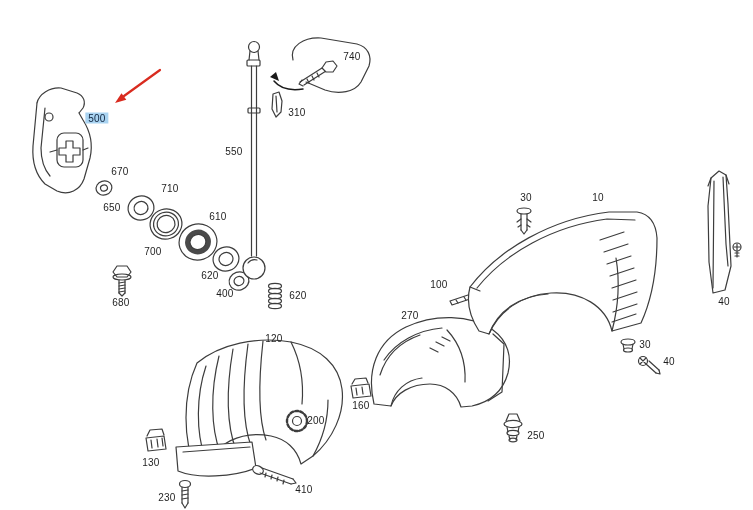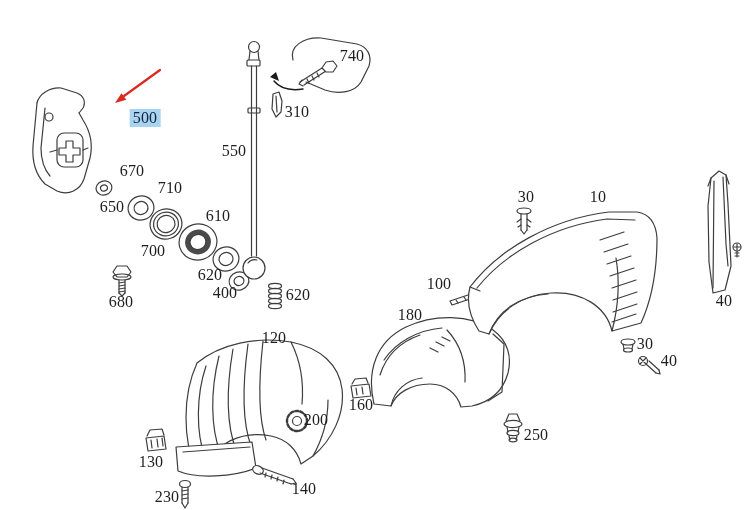--- a/index.html
+++ b/index.html
@@ -2,24 +2,24 @@
 <html><head>
 <meta charset="utf-8">
 <style>
   * { margin:0; padding:0; box-sizing:border-box; }
   html,body { background:#ffffff; }
   body { font-family:"Liberation Sans", sans-serif; }
   .stage { position:relative; width:753px; height:510px; background:#ffffff; overflow:hidden; }
   .stage svg { position:absolute; left:0; top:0; }
   .lbl {
     position:absolute; transform:translate(-50%,-50%);
-    font-size:16px; color:#1e1e1e; white-space:nowrap;
-    letter-spacing:0.2px; user-select:none; cursor:default;font-family:Liberation Serif, serif;
+    font-size:10px; color:#1e1e1e; white-space:nowrap;
+    letter-spacing:0.2px; user-select:none; cursor:default;
   }
-  .lbl.hl { background:#a9d3f1; padding:0 3px; color:#10253f;margin-left:48px; }
+  .lbl.hl { background:#a9d3f1; padding:0 3px; color:#10253f; }
 </style>
 </head>
 <body>
 
 <div class="stage">
 
   <svg width="753" height="510" viewBox="0 0 753 510">
     <g stroke="#3d3d3d" stroke-width="1.2" fill="none" stroke-linecap="round" stroke-linejoin="round">
 
       <g>
@@ -214,38 +214,38 @@
       <g stroke="#d92b1f" stroke-width="2.2">
         <path d="M160,70 L124,96"></path>
         <path d="M115,103 L126.3,99.7 L121.5,93.3 Z" fill="#d92b1f" stroke="none"></path>
       </g>
 
     </g>
   </svg>
 
   <div>
     <span class="lbl hl" style="left:97px;top:118px">500</span>
-    <span class="lbl" style="left:132px;top:171px">670</span>
+    <span class="lbl" style="left:120px;top:171px">670</span>
     <span class="lbl" style="left:112px;top:207px">650</span>
     <span class="lbl" style="left:170px;top:188px">710</span>
     <span class="lbl" style="left:153px;top:251px">700</span>
     <span class="lbl" style="left:218px;top:216px">610</span>
     <span class="lbl" style="left:210px;top:275px">620</span>
     <span class="lbl" style="left:225px;top:293px">400</span>
     <span class="lbl" style="left:121px;top:302px">680</span>
     <span class="lbl" style="left:234px;top:151px">550</span>
     <span class="lbl" style="left:297px;top:112px">310</span>
     <span class="lbl" style="left:352px;top:56px">740</span>
     <span class="lbl" style="left:298px;top:295px">620</span>
     <span class="lbl" style="left:274px;top:338px">120</span>
     <span class="lbl" style="left:151px;top:462px">130</span>
     <span class="lbl" style="left:167px;top:497px">230</span>
-    <span class="lbl" style="left:304px;top:489px">140</span>
+    <span class="lbl" style="left:304px;top:489px">410</span>
     <span class="lbl" style="left:316px;top:420px">200</span>
-    <span class="lbl" style="left:410px;top:315px">180</span>
+    <span class="lbl" style="left:410px;top:315px">270</span>
     <span class="lbl" style="left:361px;top:405px">160</span>
     <span class="lbl" style="left:439px;top:284px">100</span>
     <span class="lbl" style="left:536px;top:435px">250</span>
     <span class="lbl" style="left:526px;top:197px">30</span>
     <span class="lbl" style="left:598px;top:197px">10</span>
     <span class="lbl" style="left:645px;top:344px">30</span>
     <span class="lbl" style="left:669px;top:361px">40</span>
     <span class="lbl" style="left:724px;top:301px">40</span>
   </div>
 

